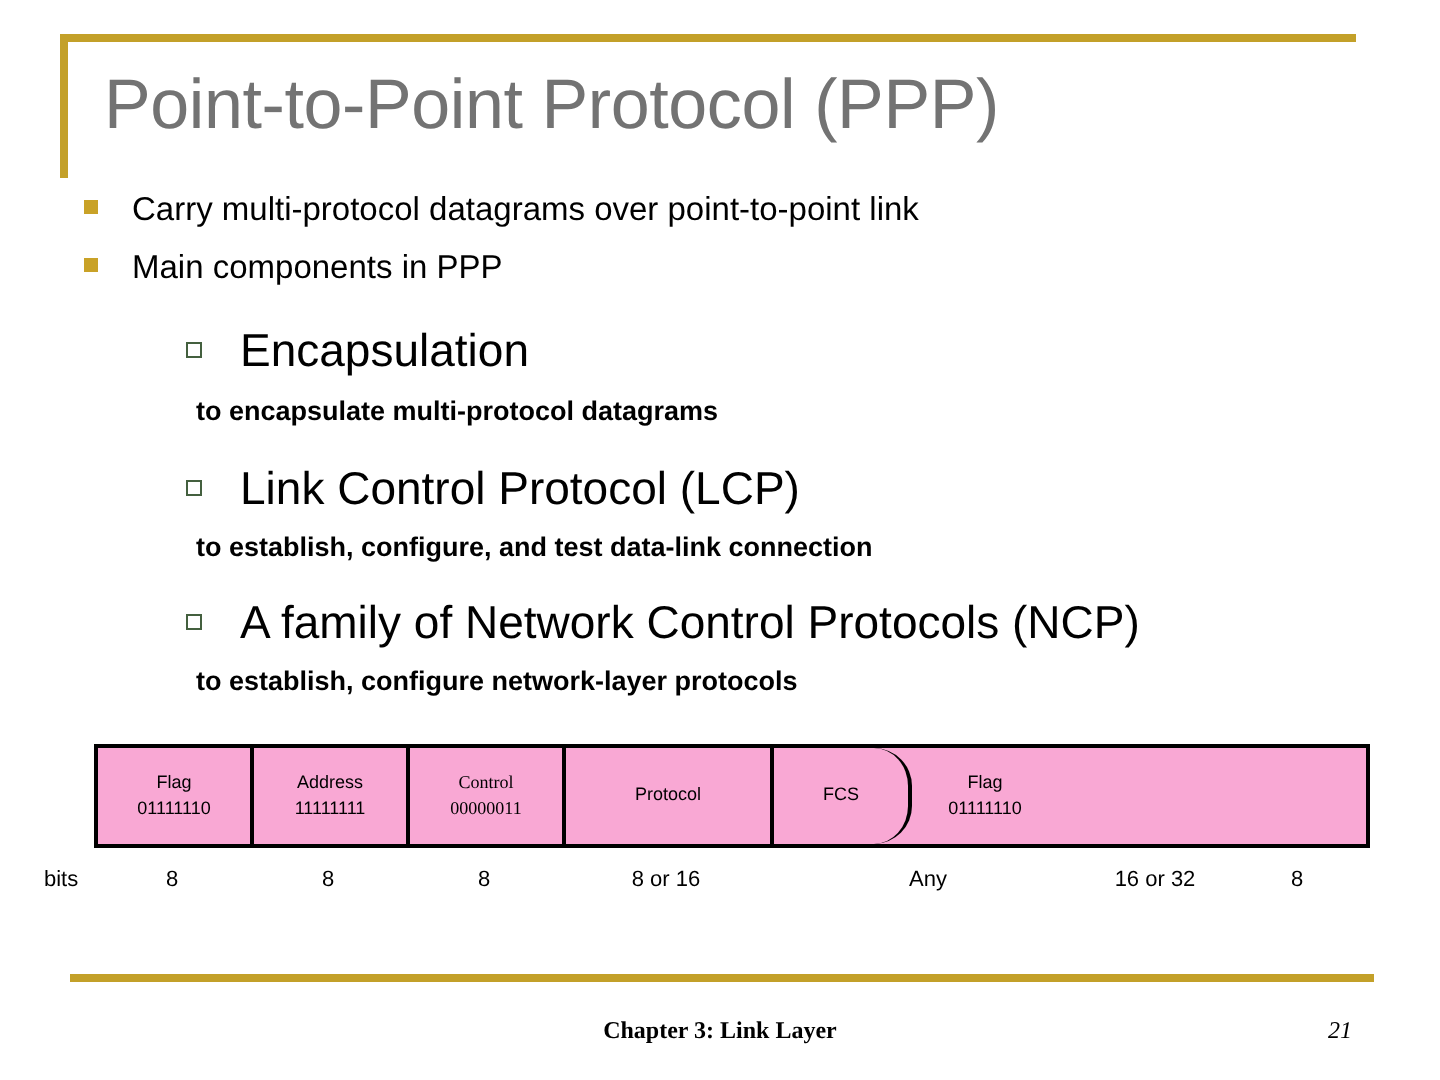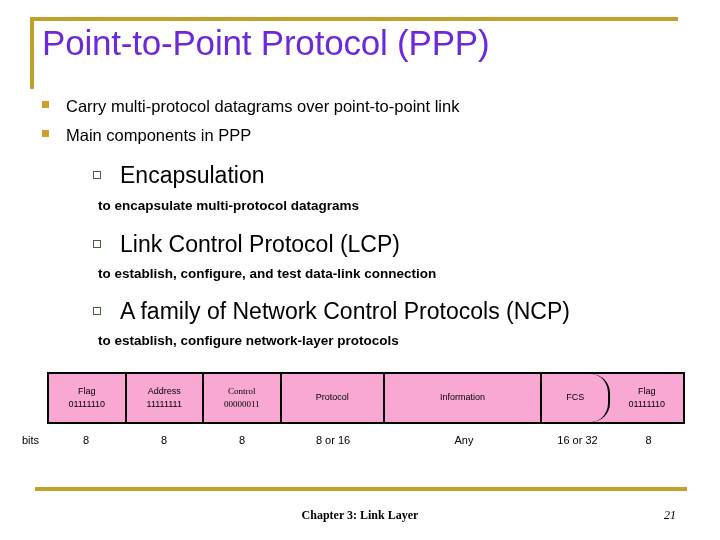--- a/index.html
+++ b/index.html
@@ -46,24 +46,24 @@
     height: 72px;
     background: #c3a029;
   }
   #slide-title {
     position: absolute;
     left: 12px;
     top: 6px;
     font-size: 35px;
     font-weight: normal;
     letter-spacing: -0.2px;
-    color: #6d28d9;
+    color: #737373;
     white-space: nowrap;
     line-height: 1.15;
-    margin: 0;
+    margin: 10px;
   }
 
   
   .lvl1 {
     position: absolute;
     left: 42px;
     font-size: 16.5px;
     color: #000000;
     white-space: nowrap;
   }
@@ -248,23 +248,20 @@
       <div>Address</div>
       <div class="l2">11111111</div>
     </div>
     <div class="fcell w-ctrl">
       <div>Control</div>
       <div class="l2">00000011</div>
     </div>
     <div class="fcell w-proto">
       <div>Protocol</div>
     </div>
-    <div class="fcell w-info">
-      <div>Information</div>
-    </div>
     <div class="fcell w-fcs">
       <div>FCS</div>
     </div>
     <div class="fcell w-flag2">
       <div>Flag</div>
       <div class="l2">01111110</div>
     </div>
   </div>
 
   <div id="bits-row">

